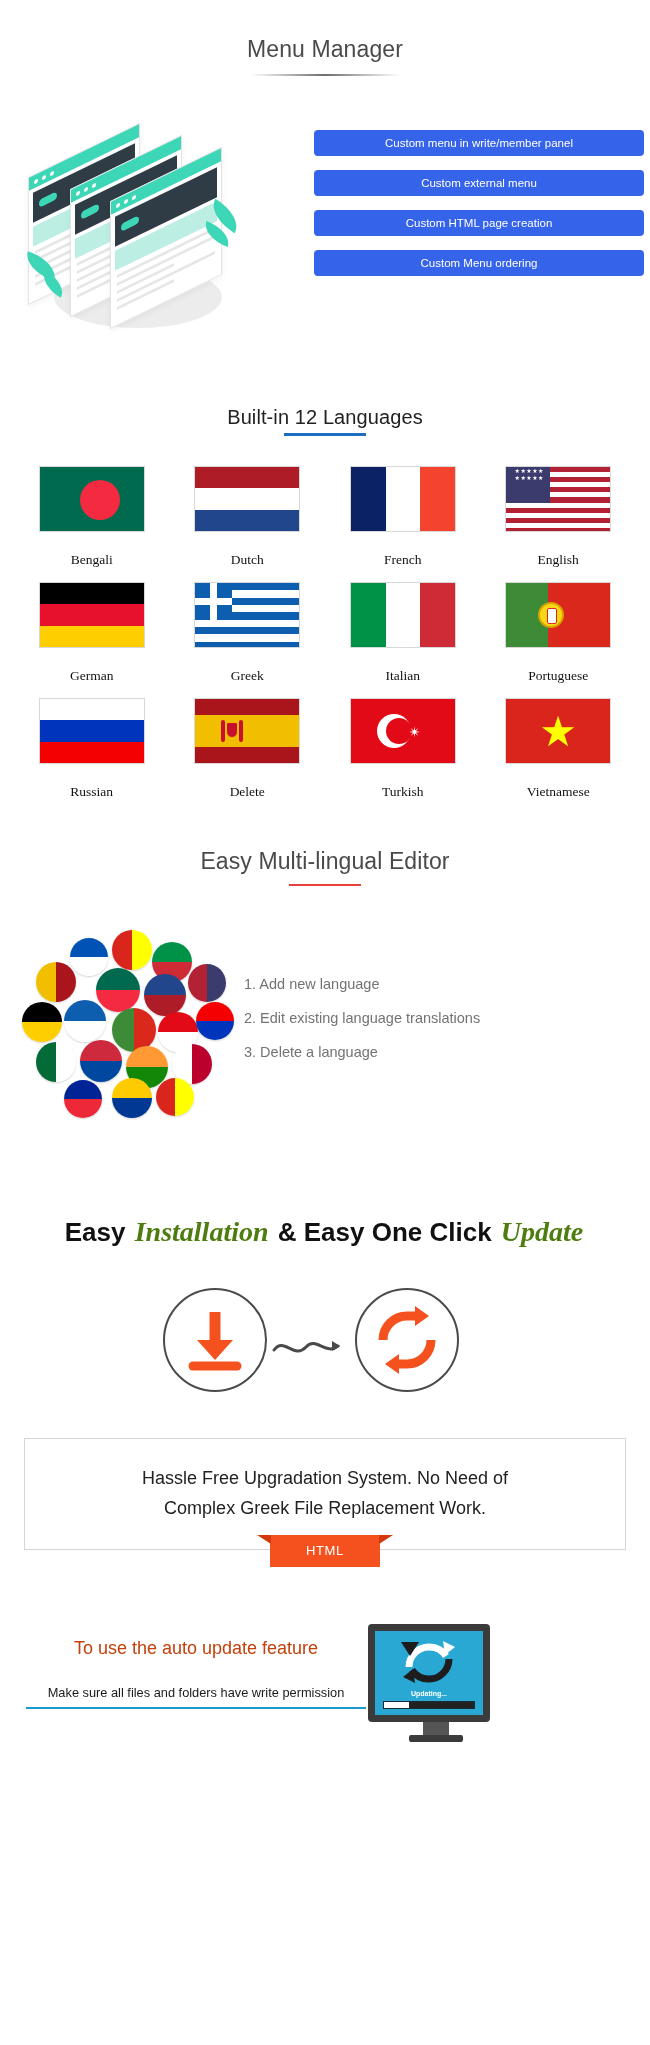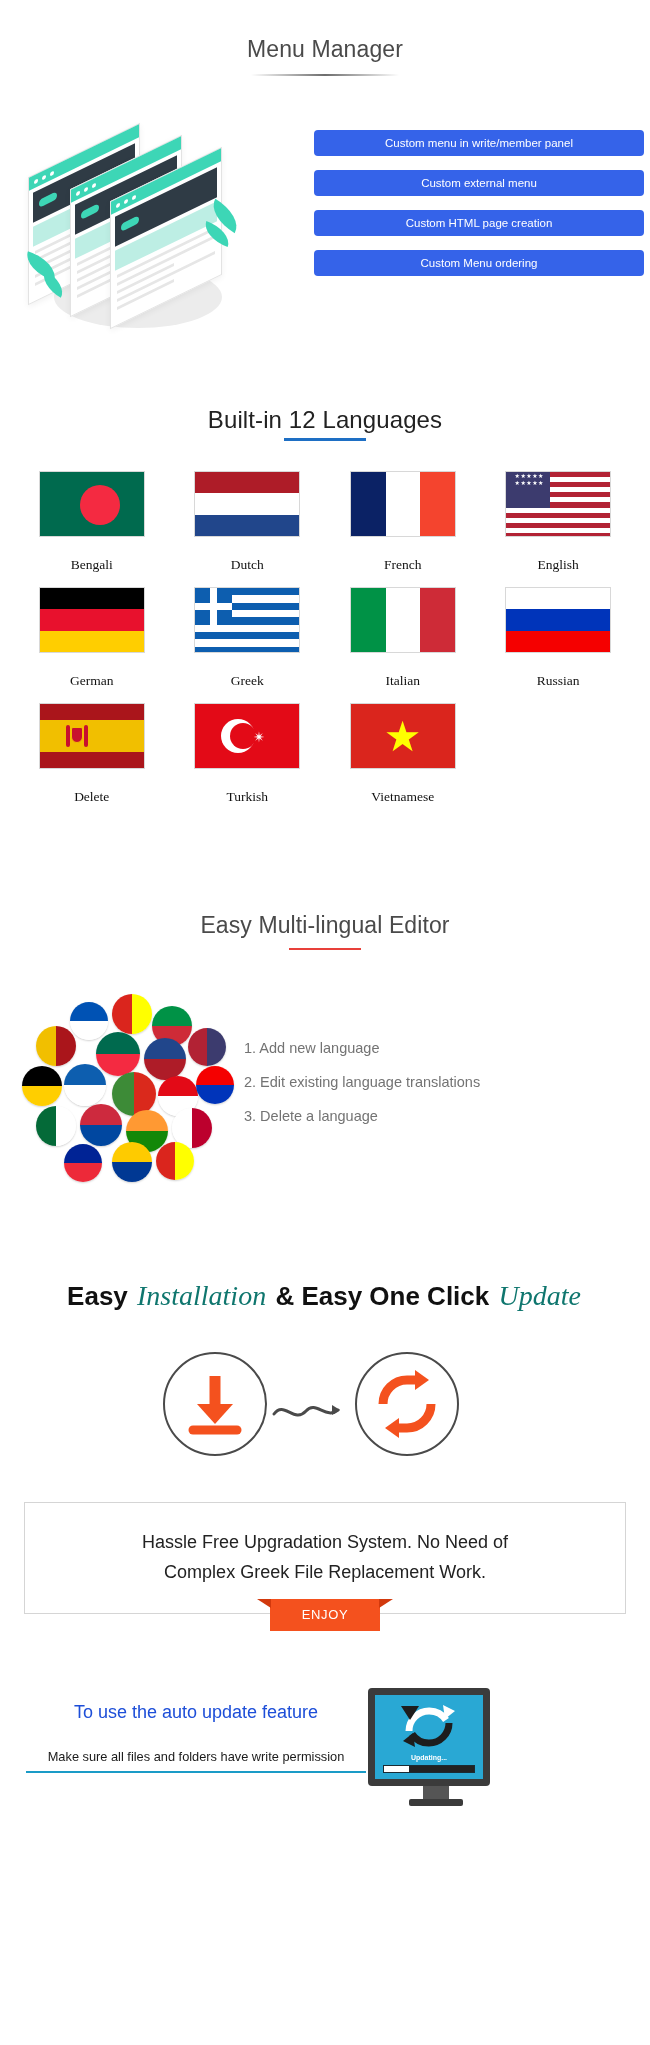--- a/index.html
+++ b/index.html
@@ -71,21 +71,21 @@
   #menu-buttons { position: absolute; right: 6px; top: 2px; width: 330px; }
   .pill {
     display: block; width: 100%; height: 26px; line-height: 26px;
     background: #3563e9; color: #fff; border: none; border-radius: 4px;
     font-size: 11.5px; text-align: center; margin-bottom: 14px;
     font-family: "Liberation Sans", sans-serif; cursor: pointer;
   }
 
   
   #sec-lang { margin-top: 58px; }
-  #sec-lang .sec-title { font-size: 24px; color: #222; font-weight: 500; }
+  #sec-lang .sec-title { font-size: 20px; color: #222; font-weight: 500; }
   #flag-grid {
     display: grid; grid-template-columns: repeat(4, 1fr);
     row-gap: 14px; padding: 30px 14px 0 14px;
   }
   .flag-cell { text-align: center; }
   .flag {
     width: 106px; height: 66px; margin: 0 auto;
     border: 1px solid #d8d8d8; position: relative; overflow: hidden;
     background: #fff;
   }
@@ -127,37 +127,37 @@
   .f-turkish { background: #e30a17; }
   .tr-moon { position:absolute; left:26px; top:15px; width:34px; height:34px; border-radius:50%;
     background:#fff; }
   .tr-moon::after{ content:""; position:absolute; left:9px; top:4px; width:26px; height:26px;
     border-radius:50%; background:#e30a17; }
   .tr-star{ position:absolute; left:58px; top:26px; color:#fff; font-size:14px; line-height:14px; }
   .f-vietnamese { background: #da251d; }
   .vn-star{ position:absolute; left:33px; top:12px; color:#ffff00; font-size:42px; line-height:42px; }
 
   
-  #sec-editor { margin-top: 107px; }
+  #sec-editor { margin-top: 48px; }
   #editor-body { position: relative; height: 210px; margin-top: 42px; }
   #flag-cluster { position: absolute; left: 16px; top: 0; width: 224px; height: 204px; }
   .bubble { position: absolute; border-radius: 50%; overflow: hidden;
     box-shadow: 0 1px 2px rgba(0,0,0,.18); }
   #editor-list { position: absolute; left: 244px; top: 48px; }
   #editor-list li {
     list-style: none; font-size: 14.5px; color: #737373; margin-bottom: 18px;
     white-space: nowrap;
   }
 
   
   #sec-install { margin-top: 78px; }
   #install-title { text-align: center; font-size: 26px; font-weight: bold; color: #111; }
   #install-title .script {
-    font-family: "Liberation Serif", serif; font-style: italic; font-weight: normal;
-    color: #0f766e; font-size: 28px; padding: 0 2px;
+    font-family: "Liberation Serif", serif; font-style: italic; font-weight: bold;
+    color: #4d7c0f; font-size: 28px; padding: 0 2px;
   }
   #icon-row { position: relative; height: 120px; margin-top: 34px; }
   .circle-icon {
     position: absolute; top: 6px; width: 104px; height: 104px; border-radius: 50%;
     border: 2px solid #4a4a4a; background: #fff;
   }
   #circle-download { left: 163px; }
   #circle-refresh  { left: 355px; }
   .squiggle { position: absolute; left: 272px; top: 52px; width: 72px; height: 26px; }
 
@@ -177,21 +177,21 @@
   #enjoy-ribbon .tail-r { right: -13px; clip-path: polygon(0 0,100% 0,0 100%); }
   #enjoy-btn {
     display: block; width: 100%; background: #f4511e; color: #fff; border: none;
     font-size: 13px; padding: 8px 0 9px; letter-spacing: .6px; cursor: pointer;
     font-family: "Liberation Sans", sans-serif;
   }
 
   
   #sec-footer { position: relative; margin-top: 74px; height: 160px; }
   #footer-text { position: absolute; left: 26px; top: 14px; width: 340px; text-align: center; }
-  #footer-h { font-size: 18px; color: #1d4ed8; font-weight: 500; }
+  #footer-h { font-size: 18px; color: #c2410c; font-weight: 500; }
   #footer-sub {
     font-size: 12.8px; color: #1a1a1a; margin-top: 26px; padding-bottom: 7px;
     border-bottom: 2px solid #1a9bc7; white-space: nowrap;
   }
   
   #monitor { position: absolute; left: 368px; top: 0; width: 136px; height: 118px; }
   #monitor .frame { width: 122px; height: 98px; background: #3b3b3b; border-radius: 4px; padding: 7px; }
   #monitor .screen { width: 108px; height: 84px; background: #29a8d4; position: relative; }
   #monitor .stand { width: 26px; height: 13px; background: #555; margin: 0 auto; }
   #monitor .base  { width: 54px; height: 7px; background: #3b3b3b; border-radius: 2px; margin: 0 auto; }
@@ -305,20 +305,26 @@
     <div class="flag-cell">
       <div class="flag f-greek">
         <span class="greek-cross-v"></span>
           <span class="greek-cross-h"></span>
       </div>
       <div class="flag-name">Greek</div>
     </div>
     <div class="flag-cell">
       <div class="flag f-italian"></div>
       <div class="flag-name">Italian</div>
+    </div>
+    <div class="flag-cell">
+      <div class="flag f-portuguese">
+        <span class="pt-emblem"></span>
+      </div>
+      <div class="flag-name">Portuguese</div>
     </div>
 
     <div class="flag-cell">
       <div class="flag f-russian"></div>
       <div class="flag-name">Russian</div>
     </div>
     <div class="flag-cell">
       <div class="flag f-spanish">
         <span class="sp-emblem">
             <span class="p1"></span>
@@ -406,21 +412,21 @@
       </svg>
     </div>
   </div>
 
   <div id="install-box">
     <p>Hassle Free Upgradation System. No Need of</p>
     <p>Complex Greek File Replacement Work.</p>
     <div id="enjoy-ribbon">
       <span class="tail-l"></span>
       <span class="tail-r"></span>
-      <button id="enjoy-btn">ENJOY</button>
+      <button id="enjoy-btn">HTML</button>
     </div>
   </div>
 </section>
 
 <section id="sec-footer">
   <div id="footer-text">
     <div id="footer-h">To use the auto update feature</div>
     <div id="footer-sub">Make sure all files and folders have write permission</div>
   </div>
 

